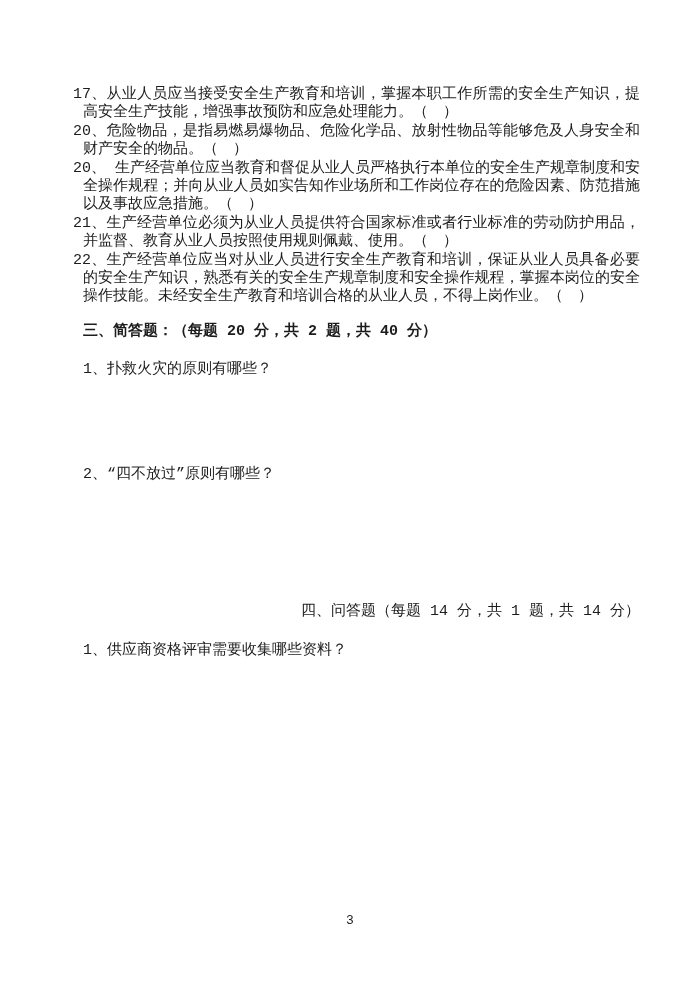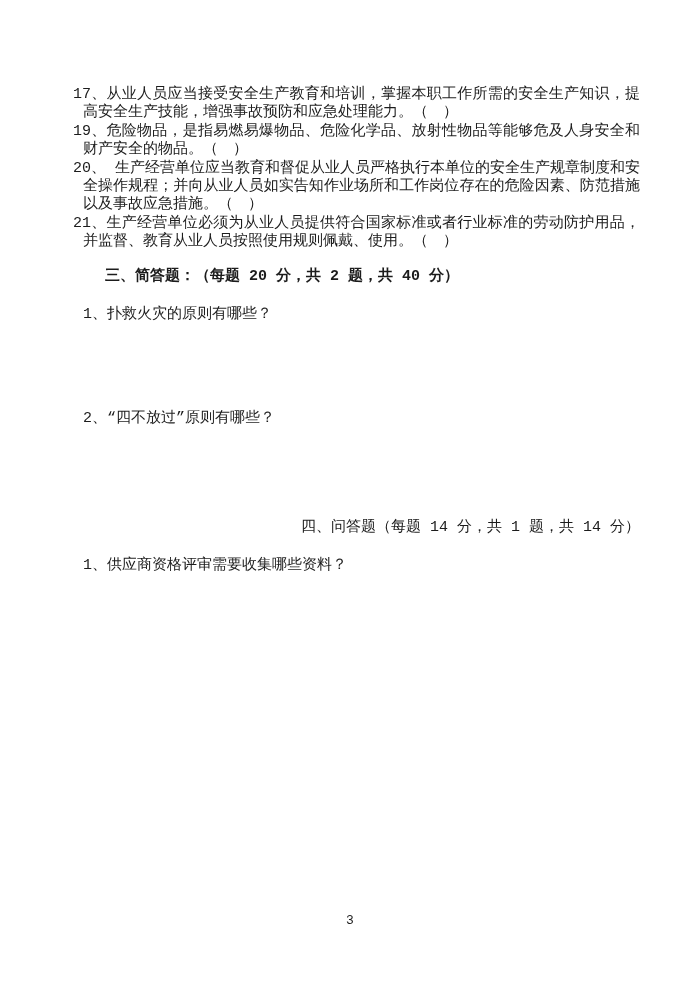--- a/index.html
+++ b/index.html
@@ -28,55 +28,56 @@
     text-indent: -10px;
     font-size: 15px;
     line-height: 18.4px;
     text-align: justify;
     text-justify: inter-ideograph;
   }
   .sec-title {
     font-size: 15px;
     line-height: 18.4px;
     font-weight: bold;
-    margin: 16px 60px 20px 105px;
+    margin: 16px 60px 20px 83px;
   }
   .sec-title.normal {
     font-weight: normal;
     text-align: right;
   }
   .question {
     font-size: 15px;
     line-height: 18.4px;
     margin: 0 60px 0 83px;
   }
   .answer-gap-small { margin-bottom: 86px; }
-  .answer-gap-large { margin-bottom: 90px; }
+  .answer-gap-large { margin-bottom: 119px; }
   .page-number {
     position: absolute;
     top: 913px;
     left: 0;
     width: 700px;
     text-align: center;
     font-size: 13px;
     line-height: 16px;
     color: #1c1c1c;
   }
 </style>
 </head>
 <body>
 
 <div class="page">
   <div class="content">
 
     <div>
       <p class="tf-item">17、从业人员应当接受安全生产教育和培训，掌握本职工作所需的安全生产知识，提高安全生产技能，增强事故预防和应急处理能力。（　）</p>
-      <p class="tf-item">19、危险物品，是指易燃易爆物品、危险化学品、放射性物品等能够危及人身安全和财产安全的物品。（　）</p>
+      <p class="tf-item">20、危险物品，是指易燃易爆物品、危险化学品、放射性物品等能够危及人身安全和财产安全的物品。（　）</p>
       <p class="tf-item">20、 生产经营单位应当教育和督促从业人员严格执行本单位的安全生产规章制度和安全操作规程；并向从业人员如实告知作业场所和工作岗位存在的危险因素、防范措施以及事故应急措施。（　）</p>
       <p class="tf-item">21、生产经营单位必须为从业人员提供符合国家标准或者行业标准的劳动防护用品，并监督、教育从业人员按照使用规则佩戴、使用。（　）</p>
+      <p class="tf-item">22、生产经营单位应当对从业人员进行安全生产教育和培训，保证从业人员具备必要的安全生产知识，熟悉有关的安全生产规章制度和安全操作规程，掌握本岗位的安全操作技能。未经安全生产教育和培训合格的从业人员，不得上岗作业。（　）</p>
     </div>
 
     <p class="sec-title">三、简答题：（每题 20 分，共 2 题，共 40 分）</p>
 
     <p class="question answer-gap-small">1、扑救火灾的原则有哪些？</p>
 
     <p class="question answer-gap-large">2、“四不放过”原则有哪些？</p>
 
     <p class="sec-title normal">四、问答题（每题 14 分，共 1 题，共 14 分）</p>
 

